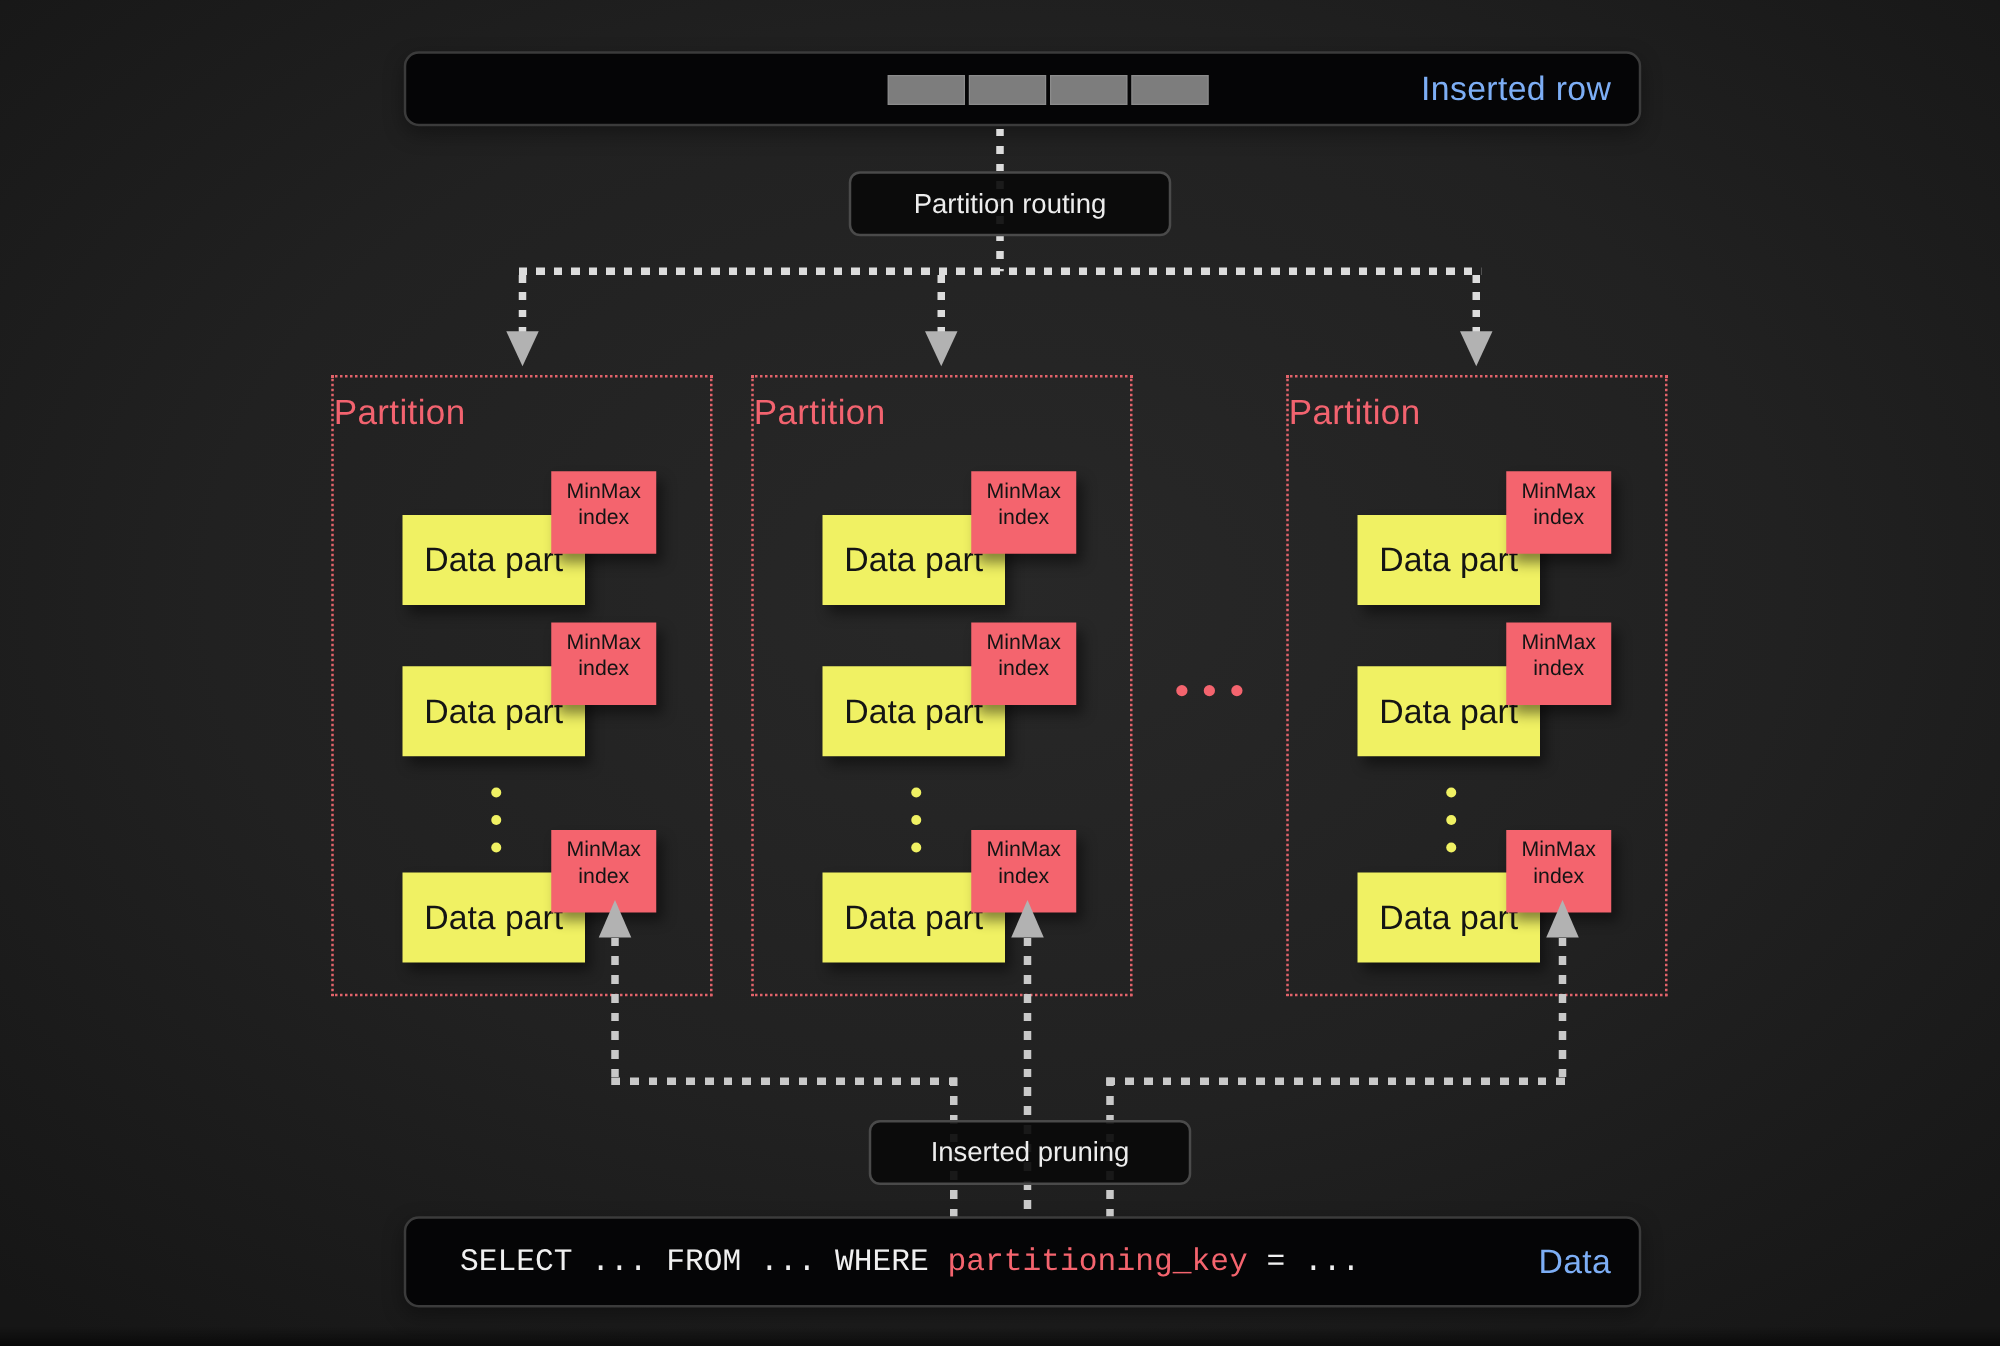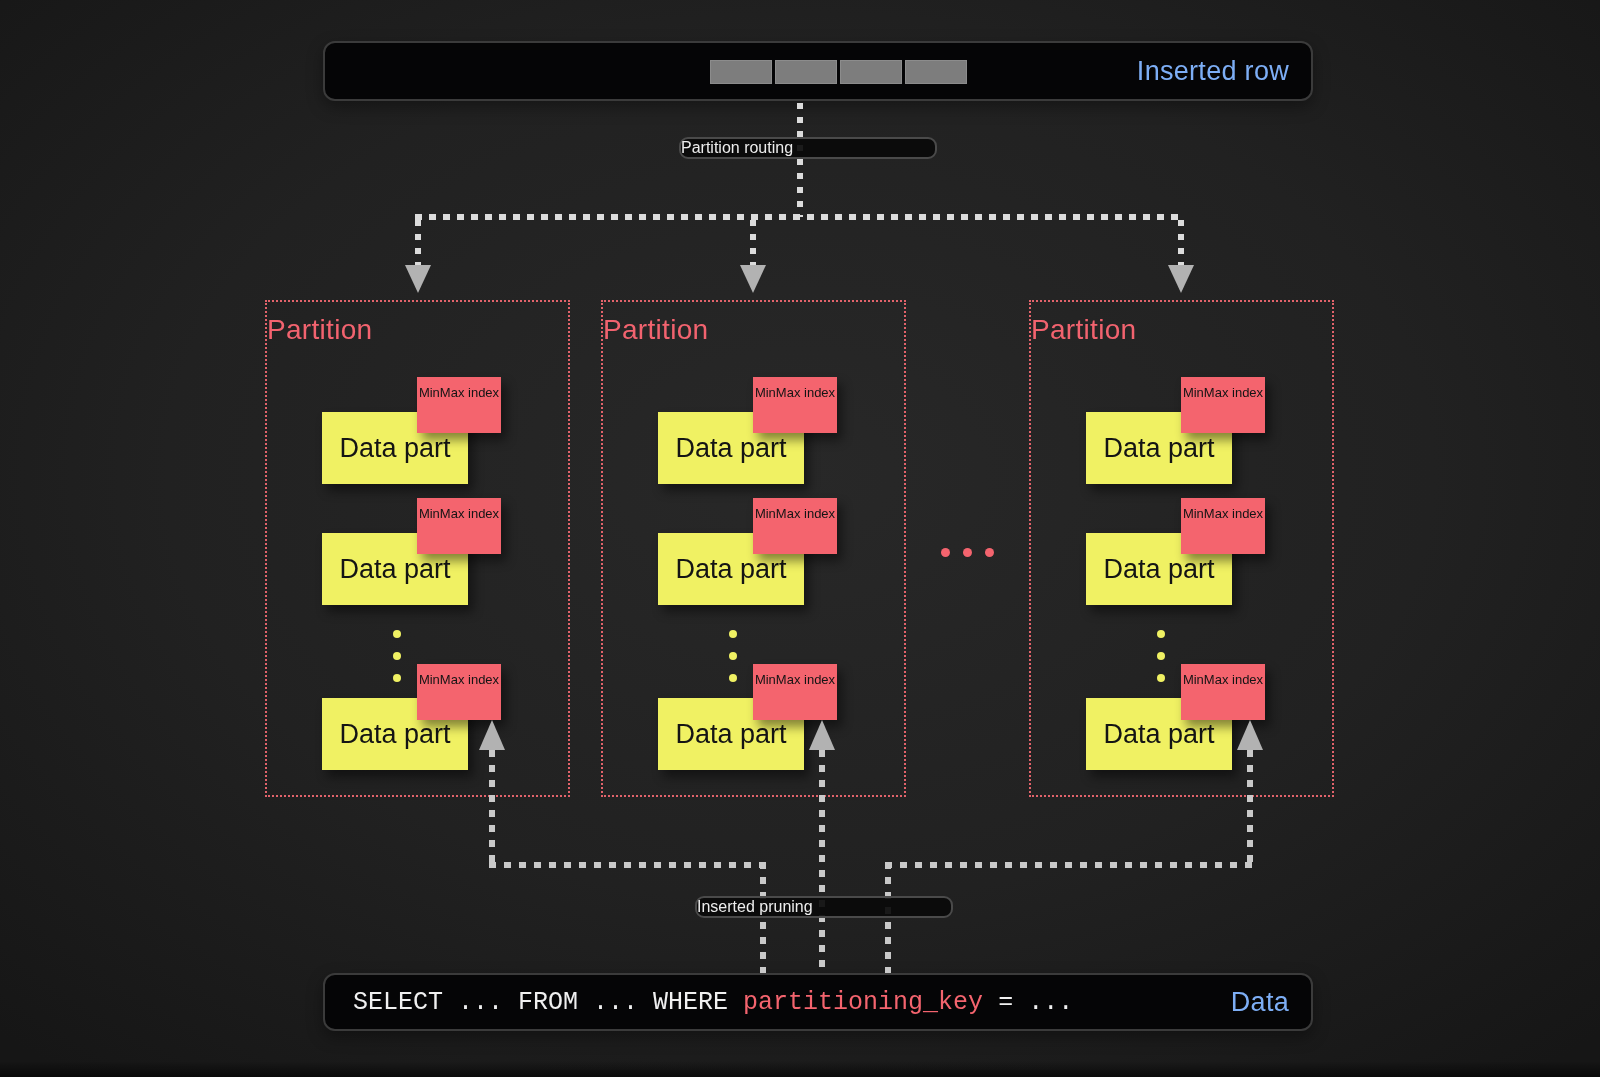--- a/index.html
+++ b/index.html
@@ -23,35 +23,35 @@
     pointer-events:none;
   }
 
   
   .panel{
     position:absolute; left:293px; width:990px; height:60px;
     background:var(--panel-bg); border:2px solid var(--panel-border); border-radius:12px;
     display:flex; align-items:center; box-shadow:0 6px 16px rgba(0,0,0,.35);margin-left:30px;
   }
   .panel-top{ top:41px; justify-content:flex-end; padding-right:22px; }
-  .panel-query{ top:973px; height:58px; justify-content:space-between; padding:0 22px 0 28px; }
+  .panel-query{ top:973px; height:73px; justify-content:space-between; padding:0 22px 0 43px; }
   .blue-label{ color:var(--accent-blue); font-size:27px; letter-spacing:.3px; }
 
   .segments{ position:absolute; left:385px; top:17px; display:flex; gap:3px; }
   .segments .seg{ width:62px; height:24px; background:var(--segment-gray); box-shadow:inset 0 0 0 1px rgba(255,255,255,.12); }
 
   .sql{ font-family:"Liberation Mono", monospace; font-size:25px; font-weight:500; color:#f0f0f0; white-space:pre; }
   .sql .key{ color:var(--tag-red); }
 
   
   .pill{
-    position:absolute; width:258px; height:22px; z-index:6;
+    position:absolute; width:258px; height:52px; z-index:6;
     background:rgba(10,10,10,.92); border:2px solid var(--label-border); border-radius:9px;
-    display:flex; align-items:center; 
-    color:var(--text-light); font-size:16px;
+    display:flex; align-items:center; justify-content:center;
+    color:var(--text-light); font-size:22px;
   }
   .pill-routing{ left:679px; top:137px; }
   .pill-pruning{ left:695px; top:896px; }
 
   
   .line{ position:absolute; z-index:2; }
   .vw{ width:6px; background-image:repeating-linear-gradient(to bottom, var(--line-white) 0 6px, transparent 6px 14px); }
   .hw{ height:6px; background-image:repeating-linear-gradient(to right, var(--line-white) 0 7px, transparent 7px 14px); }
   .vg{ width:6px; background-image:repeating-linear-gradient(to bottom, var(--line-gray) 0 7px, transparent 7px 15px); }
   .hg{ height:6px; background-image:repeating-linear-gradient(to right, var(--line-gray) 0 7px, transparent 7px 15px); }
@@ -77,22 +77,22 @@
     color:var(--accent-red); font-size:28px; letter-spacing:.3px;
   }
   .data-part{
     position:absolute; left:55px; width:146px; height:72px; background:var(--part-yellow);
     display:flex; align-items:center; justify-content:center;
     color:var(--text-dark); font-size:27px; z-index:2;
     box-shadow:5px 7px 10px rgba(0,0,0,.45);
   }
   .dp1{ top:110px; } .dp2{ top:231px; } .dp3{ top:396px; }
   .minmax{
-    position:absolute; left:150px; width:84px; height:56px; background:var(--tag-red);
-    color:var(--text-dark); font-size:13px; line-height:21px; text-align:center;
+    position:absolute; left:174px; width:84px; height:66px; background:var(--tag-red);
+    color:var(--text-dark); font-size:17px; line-height:21px; text-align:center;
     padding-top:5px; z-index:3; box-shadow:5px 7px 10px rgba(0,0,0,.45);
   }
   .mm1{ top:75px; } .mm2{ top:196px; } .mm3{ top:362px; }
   .vdot{ position:absolute; left:126px; width:8px; height:8px; border-radius:50%; background:var(--part-yellow); }
   .vd1{ top:328px; } .vd2{ top:350px; } .vd3{ top:372px; }
 
   .rdot{ position:absolute; top:548px; width:9px; height:9px; border-radius:50%; background:var(--tag-red); }
 </style>
 </head>
 <body>

